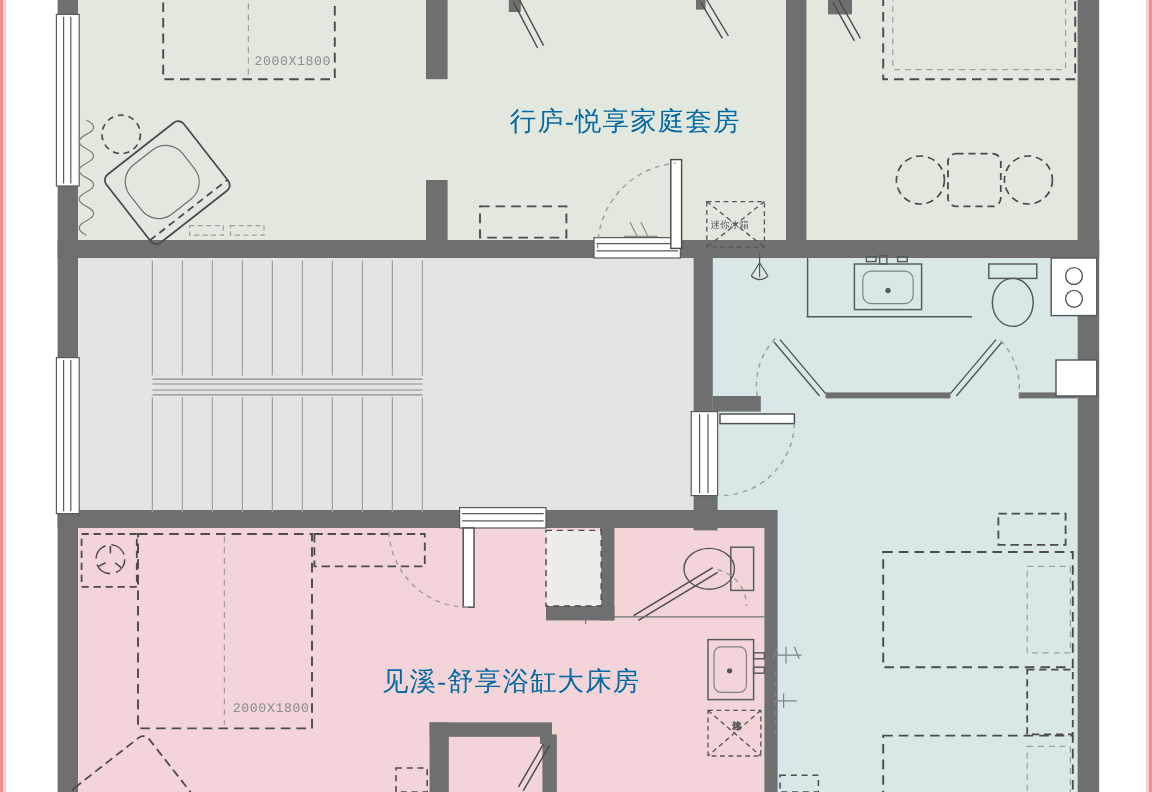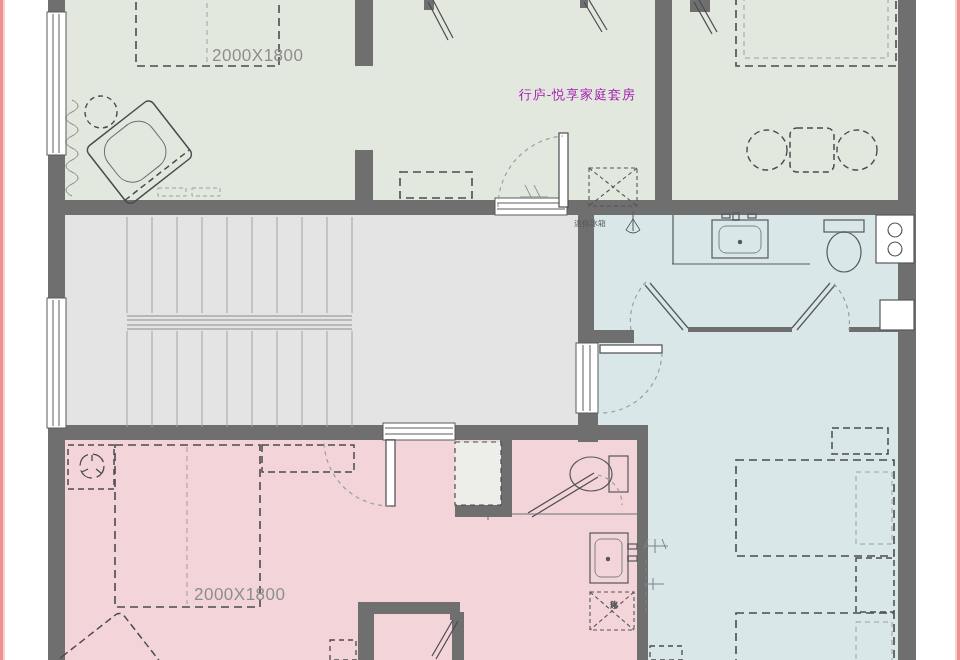--- a/index.html
+++ b/index.html
@@ -2,25 +2,25 @@
 <html><head>
 <meta charset="utf-8">
 <style>
   html,body{margin:0;padding:0;background:#ffffff;}
   #canvas{position:relative;width:960px;height:660px;overflow:hidden;background:#ffffff;
           font-family:"Liberation Sans",sans-serif;}
   .fill{position:absolute;}
   .edge-stripe{position:absolute;top:0;height:660px;width:3px;}
   .edge-inner{position:absolute;top:0;height:660px;width:2px;}
   #svg-overlay{position:absolute;left:0;top:0;z-index:5;}
-  .room-label{position:absolute;z-index:9;text-align:right;
+  .room-label{position:absolute;z-index:9;text-align:center;
               font-family:"Liberation Serif","DejaVu Serif",serif;
-              font-size:13px;color:#a21caf;letter-spacing:1px;white-space:nowrap;}
-  .dim-label{position:absolute;z-index:9;font-size:17px;color:#8d8d8d;
-             font-family:Liberation Sans, sans-serif;letter-spacing:0.5px;white-space:nowrap;}
+              font-size:22px;color:#0369a1;letter-spacing:1px;white-space:nowrap;}
+  .dim-label{position:absolute;z-index:9;font-size:11px;color:#8d8d8d;
+             font-family:Liberation Mono, monospace;letter-spacing:0.5px;white-space:nowrap;}
   .fridge-label{position:absolute;z-index:9;font-size:8px;color:#55555c;
                 font-family:"Liberation Sans",sans-serif;white-space:nowrap;}
   .fridge-label.vertical{writing-mode:vertical-rl;}
 </style>
 </head>
 <body>
 
 <div id="canvas">
 
   <div class="edge-stripe" style="left:0;background:#ef8f8f;"></div>
@@ -284,20 +284,21 @@
       <g stroke="#4b4b50" stroke-width="1.2">
         <line x1="432" y1="656" x2="454" y2="618"></line>
           <line x1="436" y1="659" x2="458" y2="621"></line>
         <rect x="450" y="612" width="9" height="8" fill="#6f6f6f" stroke="none"></rect>
       </g>
       <rect x="330" y="640" width="26" height="20" stroke="#4b4b50" stroke-width="1.3" stroke-dasharray="5 4"></rect>
     </g>
   </svg>
 
   <div class="room-label" style="left:406px;top:86px;width:230px;">行庐-悦享家庭套房</div>
+  <div class="room-label" style="left:312px;top:553px;width:228px;">见溪-舒享浴缸大床房</div>
 
   <div class="dim-label" style="left:212px;top:46px;">2000X1800</div>
   <div class="dim-label" style="left:194px;top:585px;">2000X1800</div>
 
-  <div class="fridge-label" style="left:564px;top:182px;width:42px;text-align:right;margin-top:36px;">迷你冰箱</div>
+  <div class="fridge-label" style="left:592px;top:182px;width:42px;text-align:left;">迷你冰箱</div>
   <div class="fridge-label vertical" style="left:607px;top:594px;height:34px;">迷你冰箱</div>
 
 </div>
 
 </body></html>

